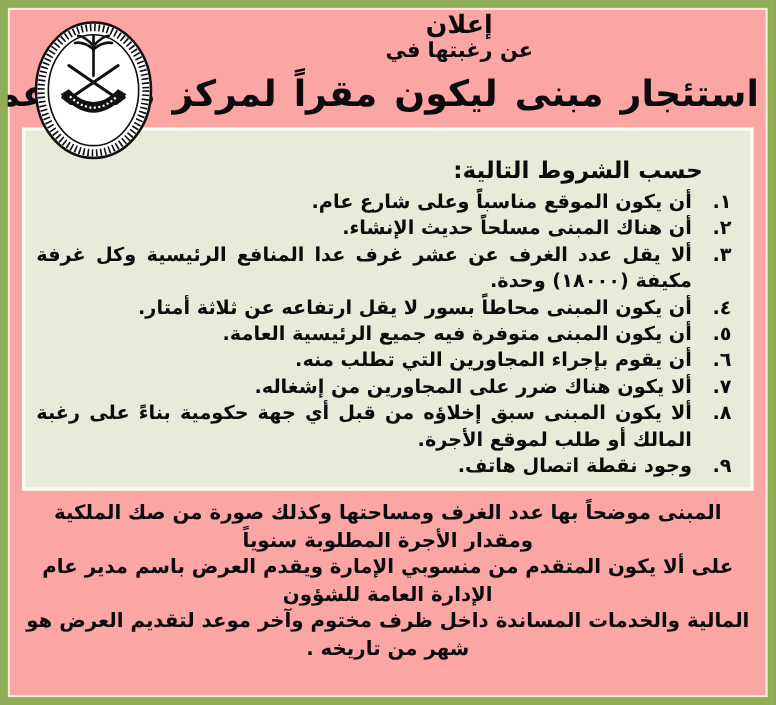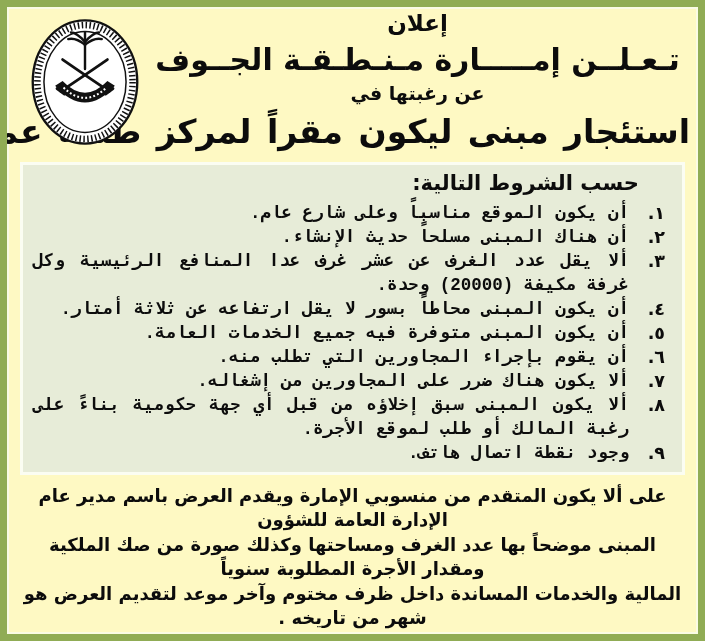--- a/index.html
+++ b/index.html
@@ -1,38 +1,38 @@
 <!DOCTYPE html>
 <html lang="ar"><head>
 <meta charset="utf-8">
 <style>
   html,body{margin:0;padding:0;background:#777;}
   .page{
     width:705px;height:641px;box-sizing:border-box;position:relative;overflow:hidden;
-    background:#fef9c3;border:7px solid #90ac55;
+    background:#fca5a5;border:7px solid #90ac55;
     box-shadow:inset 0 0 0 2px rgba(249,251,238,.8);
     font-family:"DejaVu Sans", sans-serif;color:#0c0c0c;
   }
   
   .emblem{position:absolute;top:8px;left:22px;width:112px;height:134px;}
   .head-block{margin:4px 8px 0 138px;text-align:center;direction:rtl;}
   .announce{font-size:23px;font-weight:bold;line-height:1.1;}
   .title{font-size:30px;font-weight:bold;margin:7px 0 5px;white-space:nowrap;line-height:1.15;}
   .subtitle{font-size:19px;font-weight:bold;line-height:1.1;}
   .subject{direction:rtl;text-align:center;font-size:33px;font-weight:bold;
            margin:8px 8px 0;white-space:nowrap;word-spacing:4px;line-height:1.2;}
   
   .conditions{
     direction:rtl;margin:11px 13px 0;background:#e7ecd8;
     border:3px solid #fbfdf2;padding:3px 9px 7px 10px;box-sizing:border-box;
   }
-  .cond-heading{font-size:21px;font-weight:bold;margin:2px 34px 3px 0;line-height:1.3;}
+  .cond-heading{font-size:21px;font-weight:bold;margin:20px 34px 3px 0;line-height:1.3;}
   .cond-row{display:flex;font-size:17.5px;line-height:24px;font-weight:bold;}
   .cond-num{flex:0 0 36px;padding-right:8px;}
-  .cond-text{flex:1;text-align:justify;font-family:Liberation Mono, monospace;}
+  .cond-text{flex:1;text-align:justify;}
   
   .closing{direction:rtl;margin:9px 15px 0;text-align:center;font-weight:bold;
            font-size:18px;line-height:24.5px;}
 </style>
 </head>
 <body>
 
 <div class="page">
 
   <div class="emblem">
@@ -59,65 +59,64 @@
 
       <g>
         <path d="M28 74 Q60 110 92 74 L84 69 Q60 94 36 69 Z" fill="#111"></path>
         <path d="M37 76 Q60 98 83 76" fill="none" stroke="#fff" stroke-width="2.2" stroke-dasharray="2 2.4"></path>
       </g>
     </svg>
   </div>
 
   <div class="head-block">
     <div class="announce">إعلان</div>
-    <div class="title">تـعـلــن إمـــــارة مـنـطـقـة الجــوف</div>
     <div class="subtitle">عن رغبتها في</div>
   </div>
   <div class="subject">استئجار مبنى ليكون مقراً لمركز طلعة عمار</div>
 
   <section class="conditions">
     <div class="cond-heading">حسب الشروط التالية:</div>
 
     <div class="cond-row">
       <span class="cond-num">١.</span>
       <span class="cond-text">أن يكون الموقع مناسباً وعلى شارع عام.</span>
     </div>
     <div class="cond-row">
       <span class="cond-num">٢.</span>
       <span class="cond-text">أن هناك المبنى مسلحاً حديث الإنشاء.</span>
     </div>
     <div class="cond-row">
       <span class="cond-num">٣.</span>
-      <span class="cond-text">ألا يقل عدد الغرف عن عشر غرف عدا المنافع الرئيسية وكل غرفة مكيفة (20000) وحدة.</span>
+      <span class="cond-text">ألا يقل عدد الغرف عن عشر غرف عدا المنافع الرئيسية وكل غرفة مكيفة (١٨٠٠٠) وحدة.</span>
     </div>
     <div class="cond-row">
       <span class="cond-num">٤.</span>
       <span class="cond-text">أن يكون المبنى محاطاً بسور لا يقل ارتفاعه عن ثلاثة أمتار.</span>
     </div>
     <div class="cond-row">
       <span class="cond-num">٥.</span>
-      <span class="cond-text">أن يكون المبنى متوفرة فيه جميع الخدمات العامة.</span>
+      <span class="cond-text">أن يكون المبنى متوفرة فيه جميع الرئيسية العامة.</span>
     </div>
     <div class="cond-row">
       <span class="cond-num">٦.</span>
       <span class="cond-text">أن يقوم بإجراء المجاورين التي تطلب منه.</span>
     </div>
     <div class="cond-row">
       <span class="cond-num">٧.</span>
       <span class="cond-text">ألا يكون هناك ضرر على المجاورين من إشغاله.</span>
     </div>
     <div class="cond-row">
       <span class="cond-num">٨.</span>
       <span class="cond-text">ألا يكون المبنى سبق إخلاؤه من قبل أي جهة حكومية بناءً على رغبة المالك أو طلب لموقع الأجرة.</span>
     </div>
     <div class="cond-row">
       <span class="cond-num">٩.</span>
       <span class="cond-text">وجود نقطة اتصال هاتف.</span>
     </div>
   </section>
 
   <footer class="closing">
+    <div>المبنى موضحاً بها عدد الغرف ومساحتها وكذلك صورة من صك الملكية ومقدار الأجرة المطلوبة سنوياً</div>
     <div>على ألا يكون المتقدم من منسوبي الإمارة ويقدم العرض باسم مدير عام الإدارة العامة للشؤون</div>
-    <div>المبنى موضحاً بها عدد الغرف ومساحتها وكذلك صورة من صك الملكية ومقدار الأجرة المطلوبة سنوياً</div>
     <div>المالية والخدمات المساندة داخل ظرف مختوم وآخر موعد لتقديم العرض هو شهر من تاريخه .</div>
   </footer>
 
 </div>
 
 </body></html>

